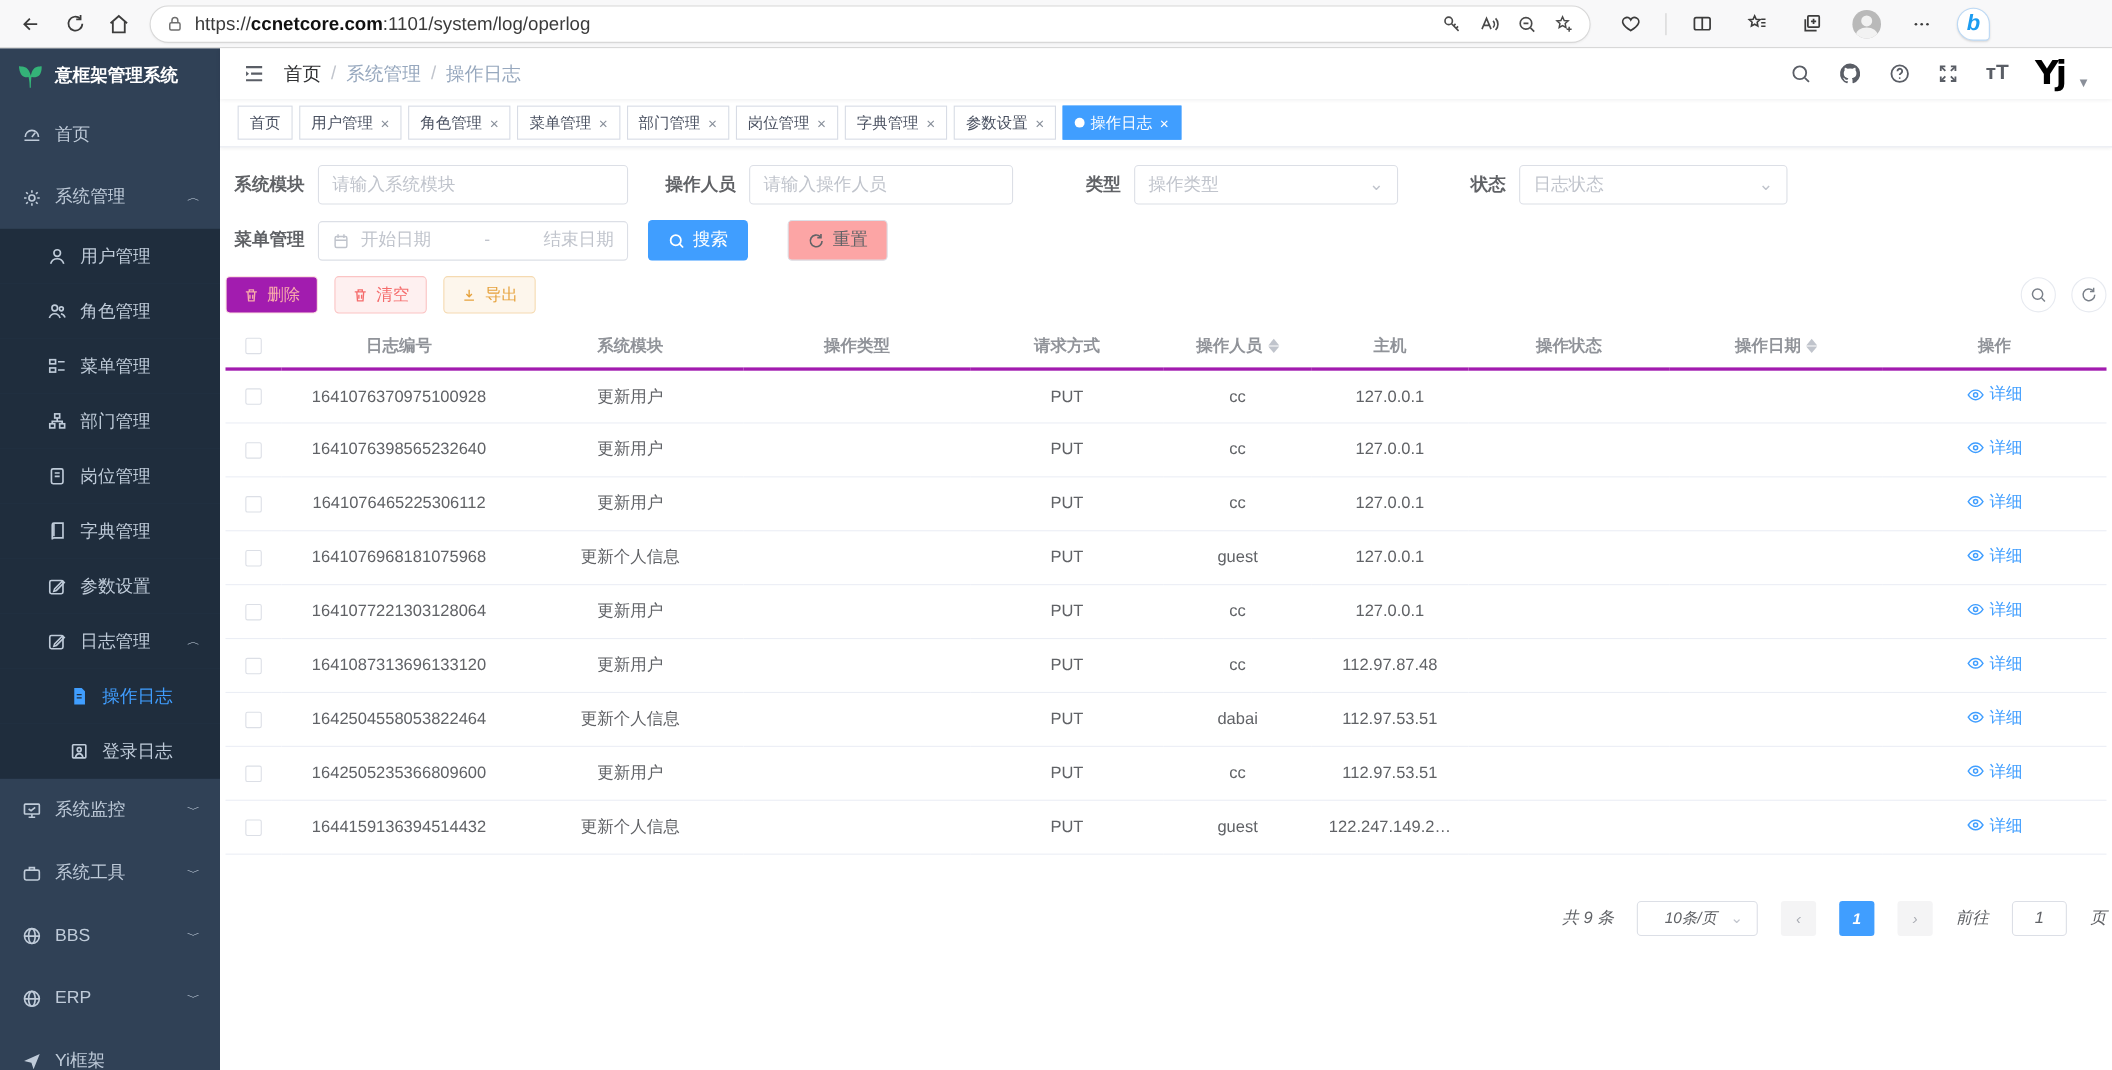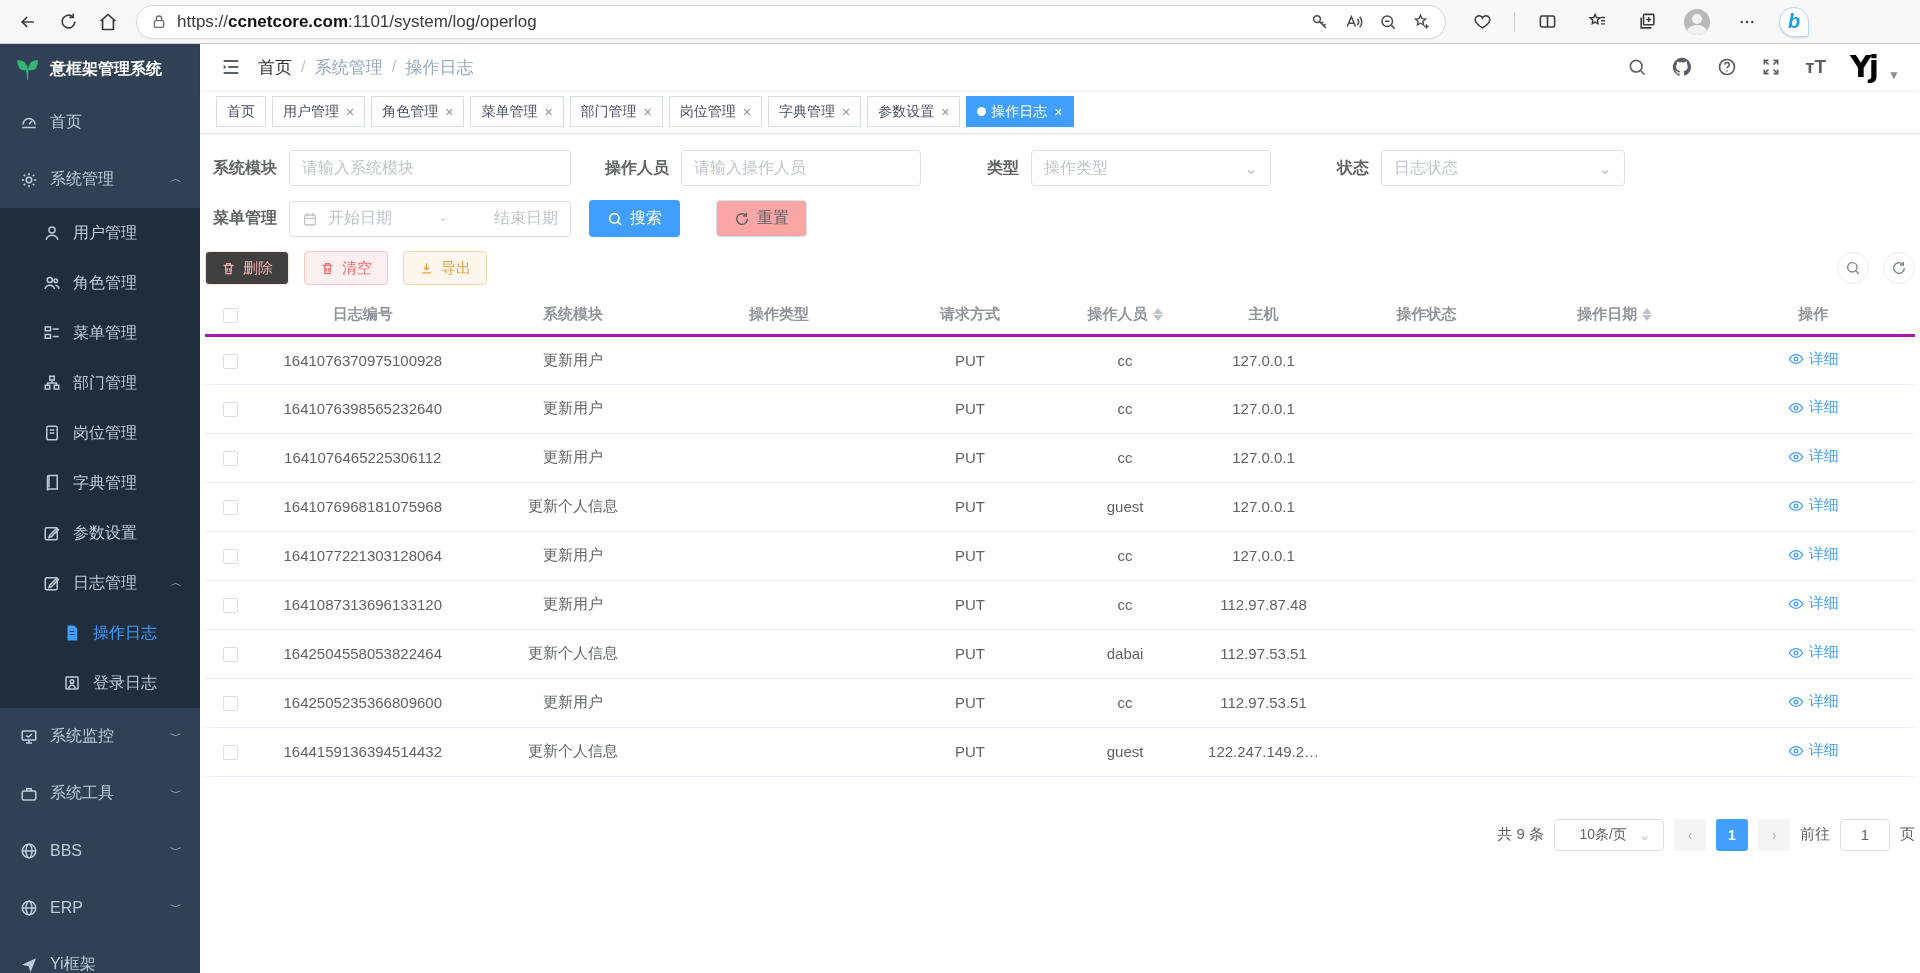--- a/index.html
+++ b/index.html
@@ -83,21 +83,21 @@
   .date-range .dash { flex:1; text-align:center; color:#c0c4cc; }
 
   .btn { height:37px; border-radius:4px; display:inline-flex; align-items:center; gap:7px;
     font-size:16px; padding:0 17px; border:1px solid transparent; cursor:pointer; white-space:nowrap; }
   .btn-primary { background:#409eff; color:#fff; margin-left:18px; }
   .btn-plain { background:#fca5a5; border-color:#dcdfe6; color:#606266; margin-left:36px; }
 
   
   .toolbar-row { display:flex; align-items:center; gap:15px; margin:12px 0 10px; }
   .btn-sm { height:34px; font-size:15px; padding:0 15px; }
-  .btn-del { background:#404040; border-color:#fde2e2; color:#f8abab; cursor:not-allowed; }
+  .btn-del { background:#a21caf; border-color:#fde2e2; color:#f8abab; cursor:not-allowed; }
   .btn-clear { background:#fef0f0; border-color:#fbc4c4; color:#f56c6c; }
   .btn-export { background:#fdf6ec; border-color:#f5dab1; color:#e6a23c; }
   .tool-circles { margin-left:auto; display:flex; gap:14px; }
   .circle-btn { width:32px; height:32px; border-radius:50%; border:1px solid #e7eaf0;
     display:flex; align-items:center; justify-content:center; color:#7a8089; background:#fff; cursor:pointer; }
 
   
   table { width:100%; border-collapse:collapse; table-layout:fixed; }
   th { height:40px; font-size:15px; color:#909399; font-weight:700; border-bottom:3px solid #a21caf;
     text-align:center; white-space:nowrap; }
@@ -105,22 +105,22 @@
     text-align:center; white-space:nowrap; overflow:hidden; text-overflow:ellipsis; }
   .cb { display:inline-block; width:15px; height:15px; border:1px solid #dcdfe6; border-radius:2px;
     background:#fff; vertical-align:middle; cursor:pointer; }
   .sorters { display:inline-flex; flex-direction:column; gap:1px; margin-left:5px; vertical-align:middle; }
   .sorters i { width:0; height:0; border-left:5px solid transparent; border-right:5px solid transparent; }
   .sorters .up { border-bottom:6px solid #c0c4cc; }
   .sorters .down { border-top:6px solid #c0c4cc; }
   .link { color:#409eff; display:inline-flex; align-items:center; gap:5px; cursor:pointer; font-size:15px; }
 
   
-  .pagination { display:flex; align-items:center; justify-content:flex-end; gap:10px;
-    margin-top:42px; font-size:15px; color:#606266; }
+  .pagination { display:flex; align-items:center; justify-content:flex-end; gap:21px;
+    margin-top:42px; font-size:15px; color:#606266;font-style:italic; }
   .pg-sel { width:110px; height:32px; font-size:14px; color:#606266; justify-content:center; gap:12px; }
   .pg-btn { width:32px; height:32px; border-radius:3px; background:#f4f4f5; color:#a8abb2;
     display:flex; align-items:center; justify-content:center; font-size:14px; cursor:pointer; }
   .pg-btn.active { background:#409eff; color:#fff; font-weight:700; }
   .pg-input { width:50px; height:32px; border:1px solid #dcdfe6; border-radius:4px; text-align:center;
     font-size:15px; color:#606266; display:flex; align-items:center; justify-content:center; background:#fff; }
 </style>
 </head>
 <body>
 

